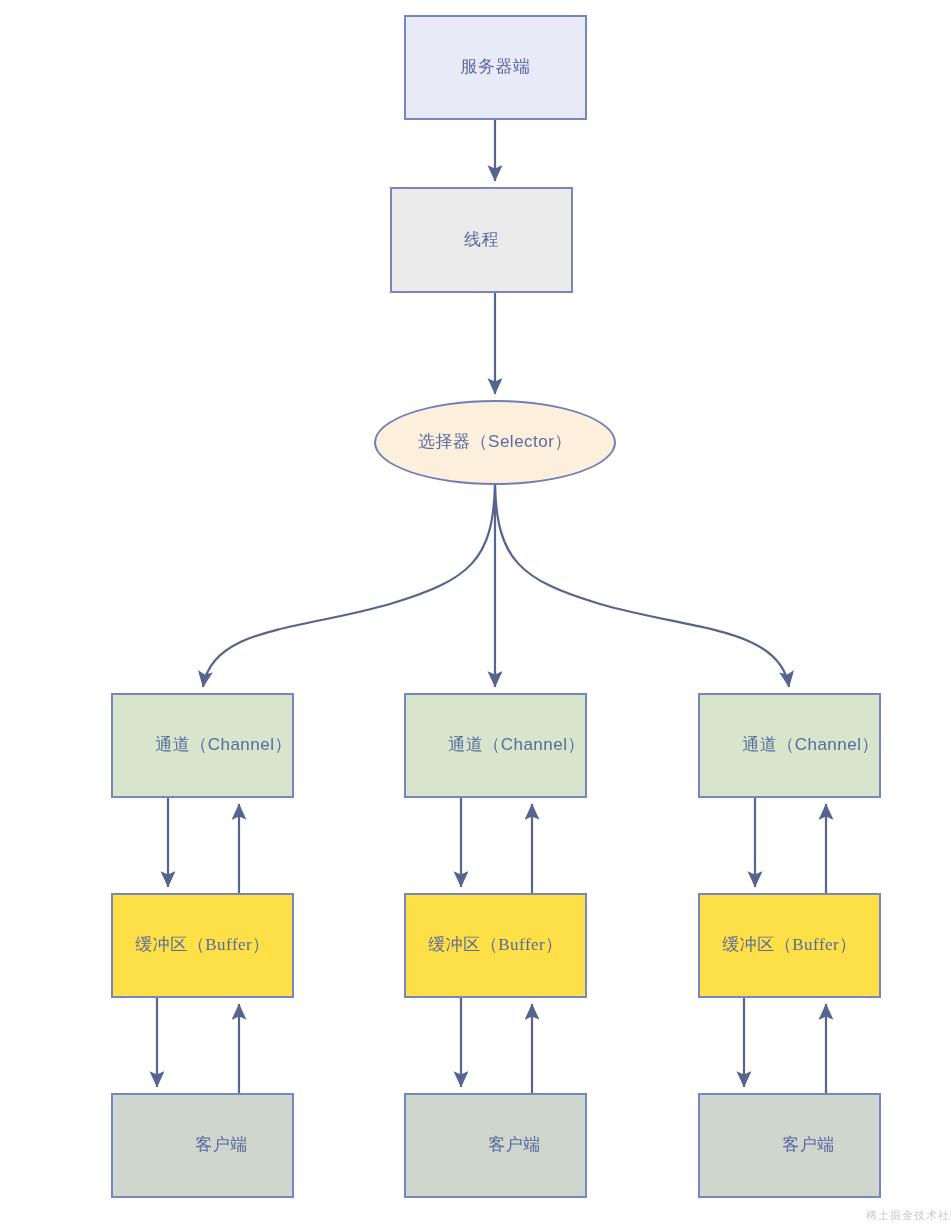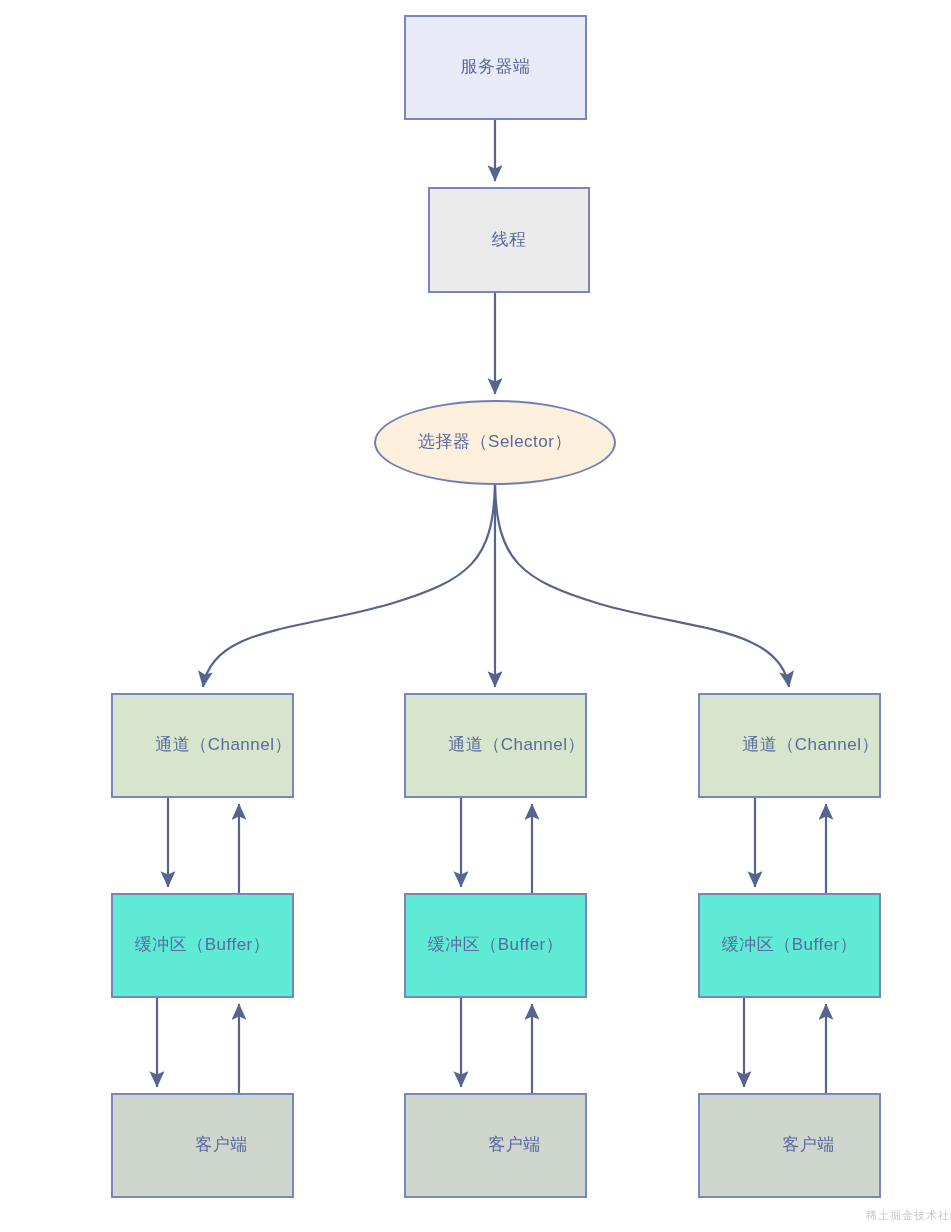--- a/index.html
+++ b/index.html
@@ -34,21 +34,21 @@
     justify-content: center;
     text-align: center;
     color: #5a6a9e;
     font-size: 17px;
     letter-spacing: 0.5px;
     line-height: 1.3;
   }
   .node-server   { background: #e8ebf7; }
   .node-thread   { background: #ebebeb; }
   .node-channel  { background: #d7e5cc; justify-content: flex-end; }
-  .node-buffer   { background: #5eead4; }
+  .node-buffer   { background: #fde047; font-family: Liberation Serif, serif; }
   .node-client   { background: #ced6ce; padding-left: 38px; }
   .node-selector {
     background: #fcefdc;
     border-radius: 50%;
     border: 2px solid #6f7fb5;
   }
   .node-label {
     display: block;
     white-space: nowrap;
   }
@@ -121,21 +121,21 @@
     <g>
       <line x1="744" y1="998" x2="744" y2="1087" stroke="#56648f" stroke-width="2.2" marker-end="url(#ah)"></line>
       <line x1="826" y1="1093" x2="826" y2="1004" stroke="#56648f" stroke-width="2.2" marker-end="url(#ah)"></line>
     </g>
   </svg>
 
   <div class="node node-server" style="left:404px; top:15px; width:183px; height:105px;">
     <span class="node-label">服务器端</span>
   </div>
 
-  <div class="node node-thread" style="left:428px; top:187px; width:162px; height:106px;">
+  <div class="node node-thread" style="left:390px; top:187px; width:183px; height:106px;">
     <span class="node-label">线程</span>
   </div>
 
   <div class="node node-selector" style="left:374px; top:400px; width:242px; height:85px;">
     <span class="node-label">选择器（Selector）</span>
   </div>
 
   <div class="node node-channel" style="left:111px; top:693px; width:183px; height:105px;">
     <span class="node-label">通道（Channel）</span>
   </div>

